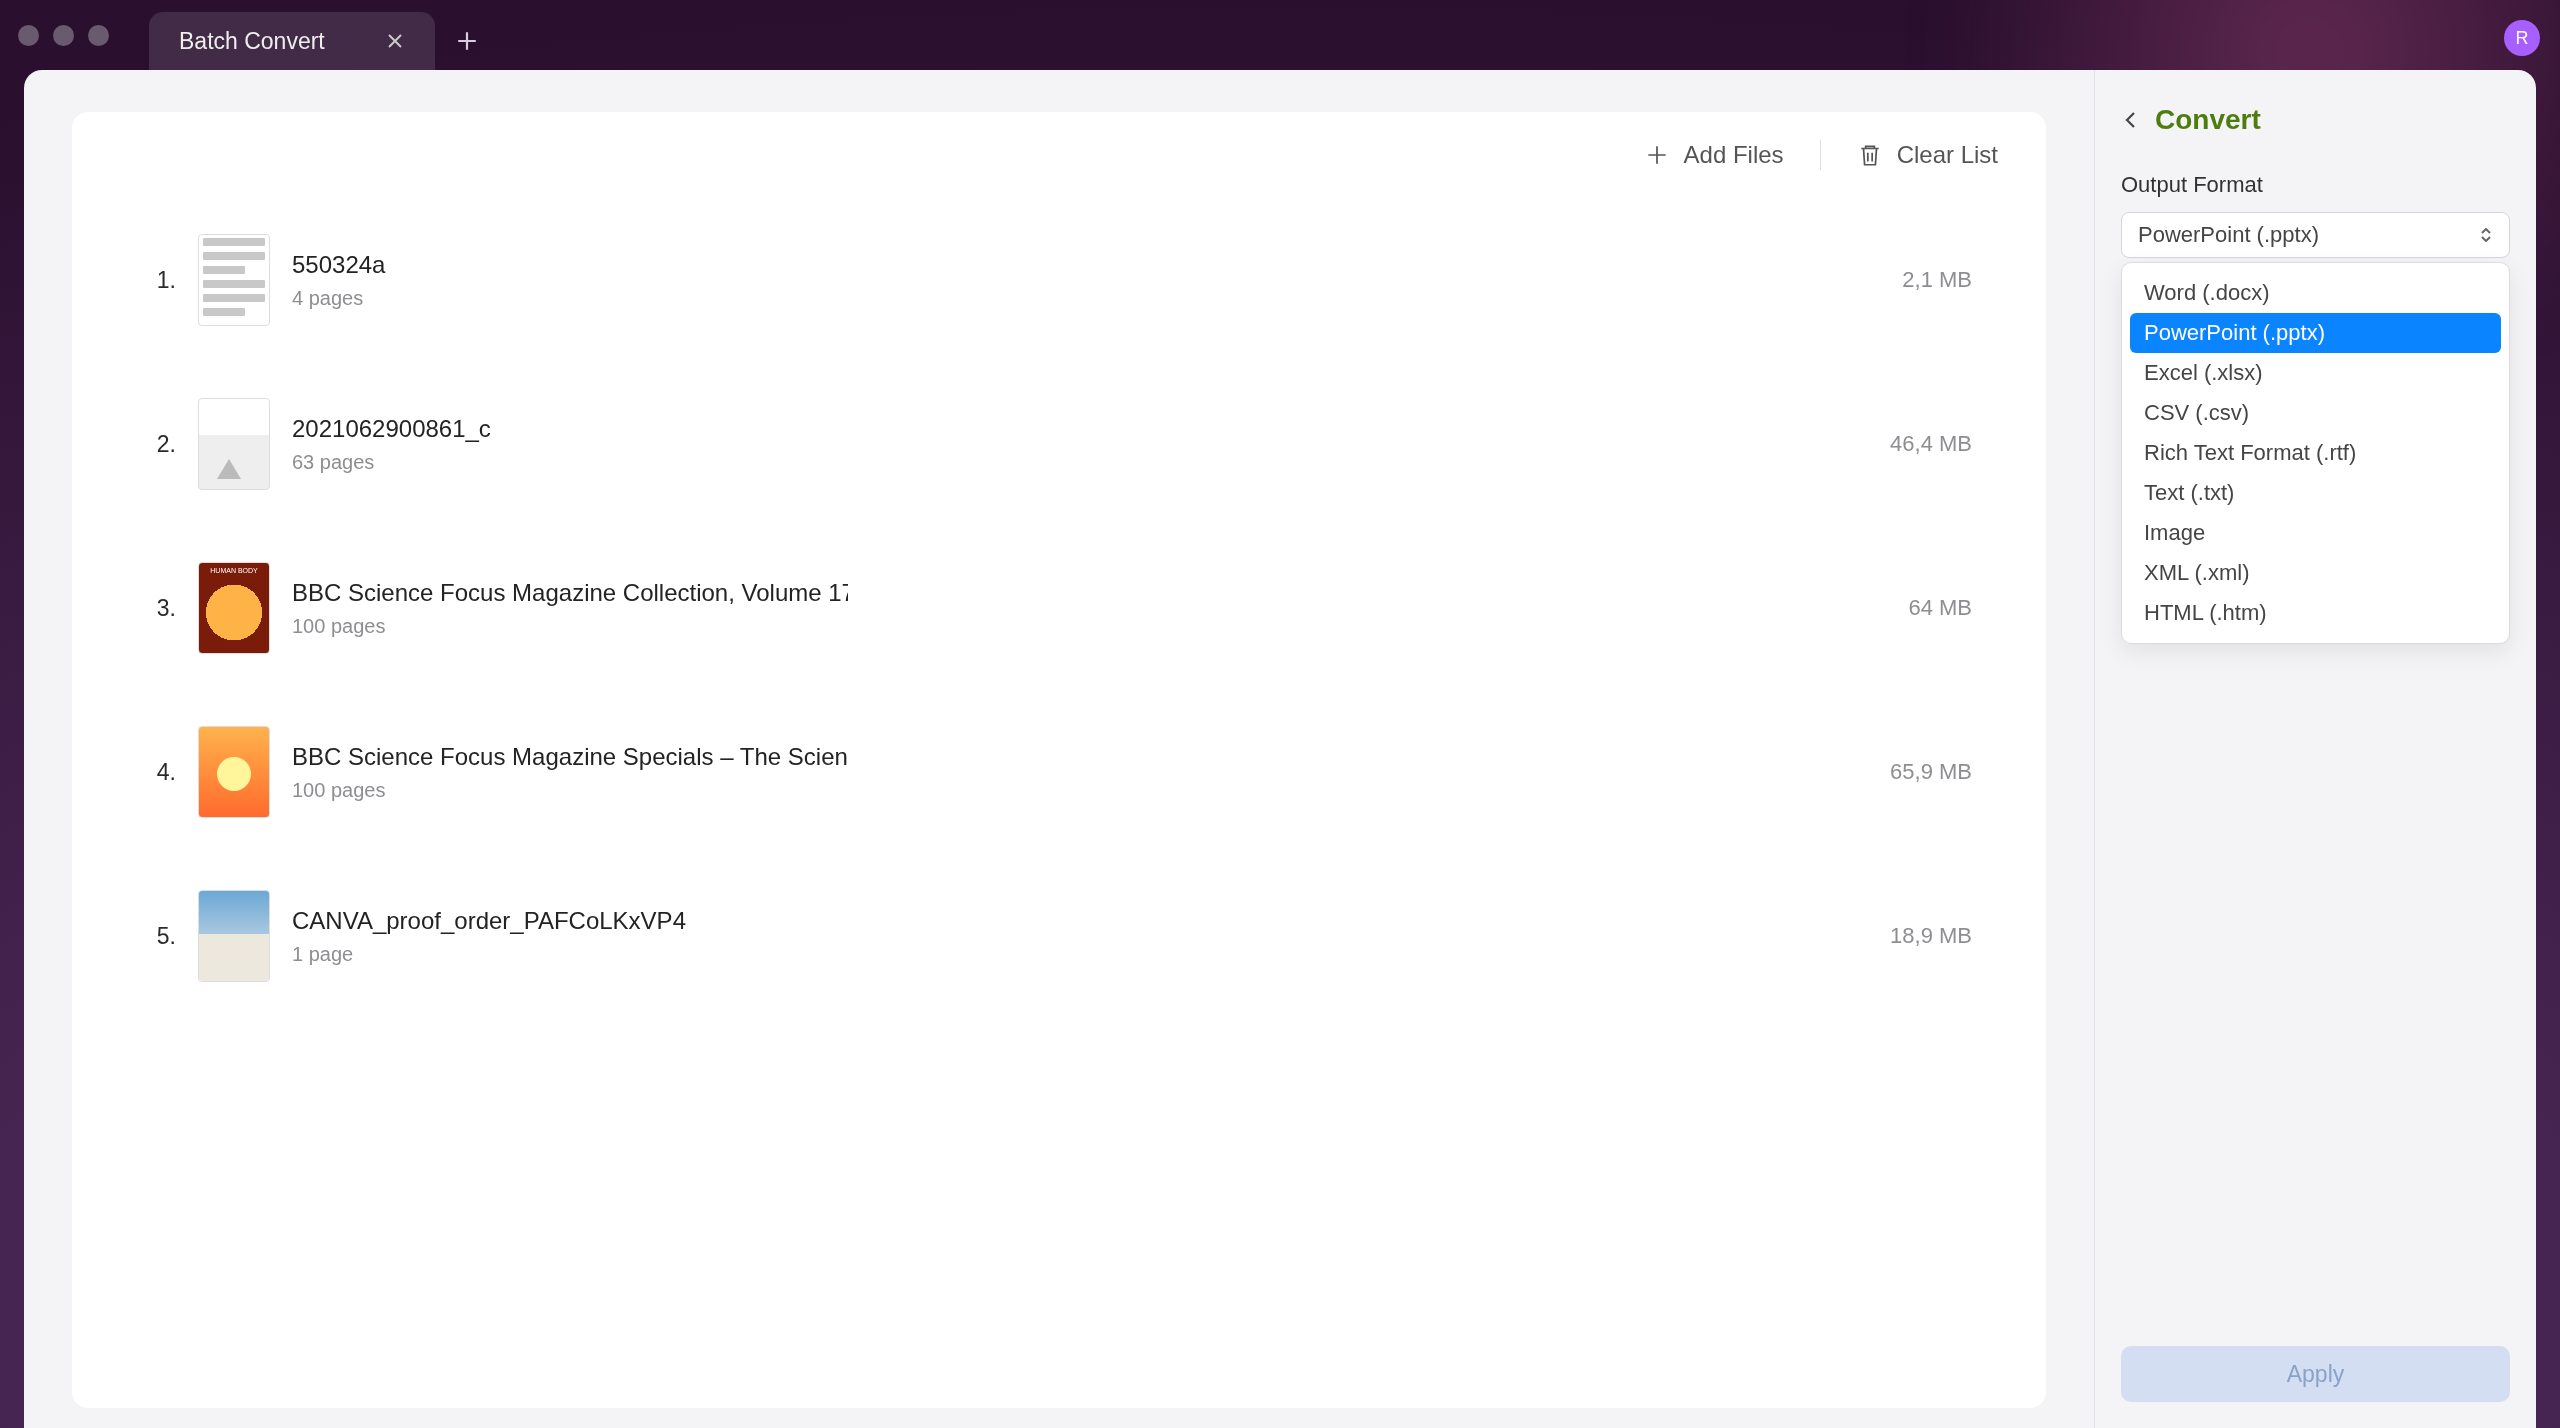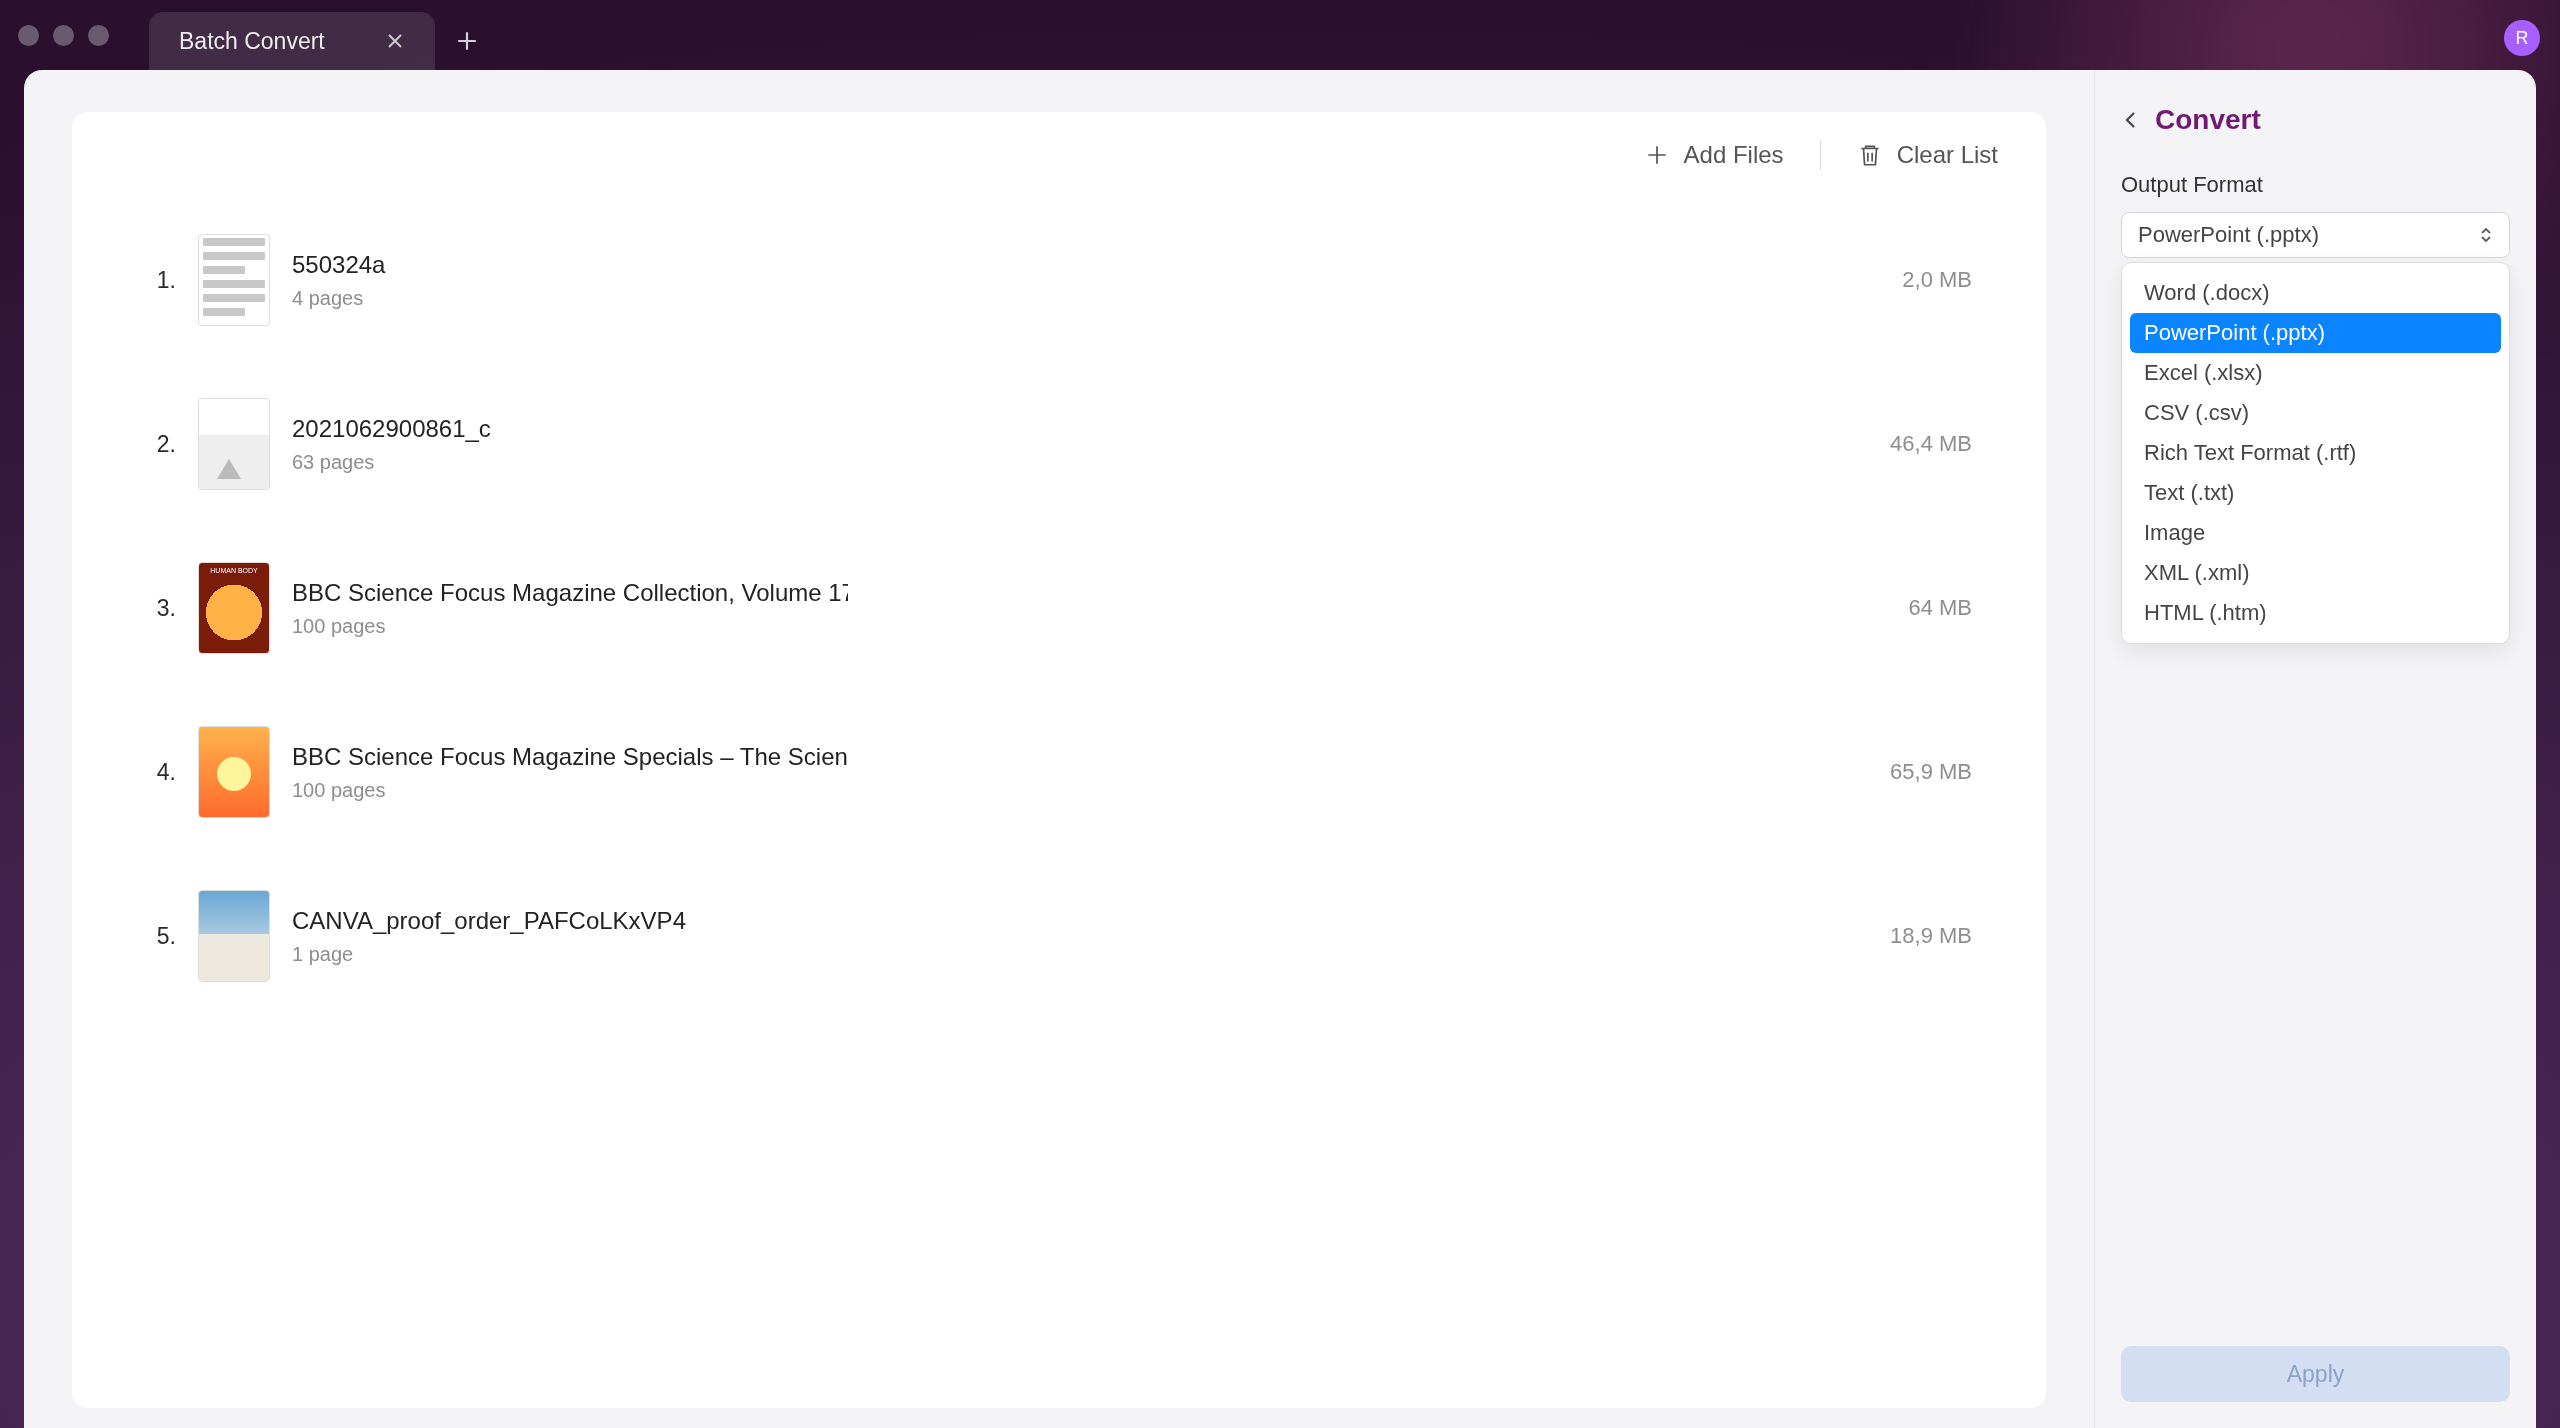--- a/index.html
+++ b/index.html
@@ -98,21 +98,21 @@
 
     
     .right {
       width: 442px; flex: 0 0 442px;
       border-left: 1px solid #e4e4e8;
       display: flex; flex-direction: column;
       padding: 34px 26px 26px 26px;
     }
     .side-header { display: flex; align-items: center; gap: 14px; margin-bottom: 36px; }
     .side-header svg { width: 20px; height: 20px; stroke: #454545; stroke-width: 2.2; fill: none; }
-    .side-title { font-size: 28px; font-weight: 600; color: #701a75; }
+    .side-title { font-size: 28px; font-weight: 600; color: #4d7c0f; }
     .form-label { font-size: 22px; color: #323232; margin-bottom: 14px; }
     .select {
       height: 46px; background: #fff; border: 1px solid #d5d5db; border-radius: 8px;
       display: flex; align-items: center; justify-content: space-between;
       padding: 0 16px; font-size: 22px; color: #454545;
     }
     .select svg { width: 14px; height: 14px; stroke: #666; stroke-width: 2; fill: none; }
     .dropdown {
       margin-top: 4px;
       background: #fff; border: 1px solid #dcdce0; border-radius: 10px;
@@ -202,21 +202,21 @@
               <div class="l"></div>
               <div class="l s"></div>
               <div class="l"></div>
               <div class="l"></div>
               <div class="l s"></div>
             </div>
             <div class="file-info">
               <div class="file-name">550324a</div>
               <div class="file-meta">4 pages</div>
             </div>
-            <div class="file-size">2,0 MB</div>
+            <div class="file-size">2,1 MB</div>
           </div>
           <div class="file-row">
             <div class="file-index">2.</div>
             <div class="thumb th-b">
               <div class="tri"></div>
             </div>
             <div class="file-info">
               <div class="file-name">2021062900861_c</div>
               <div class="file-meta">63 pages</div>
             </div>

